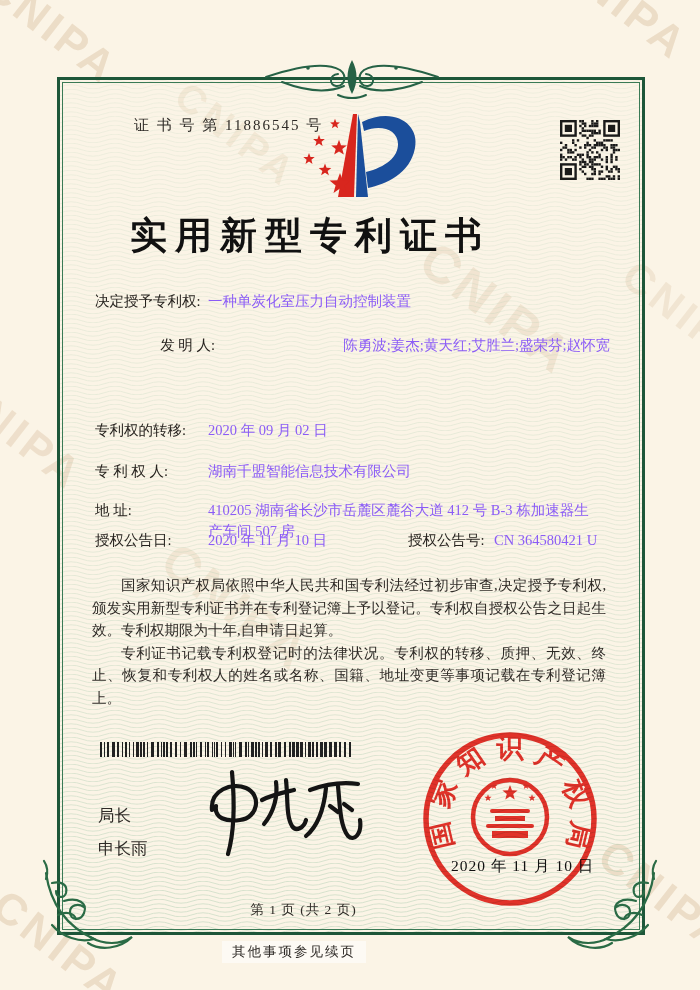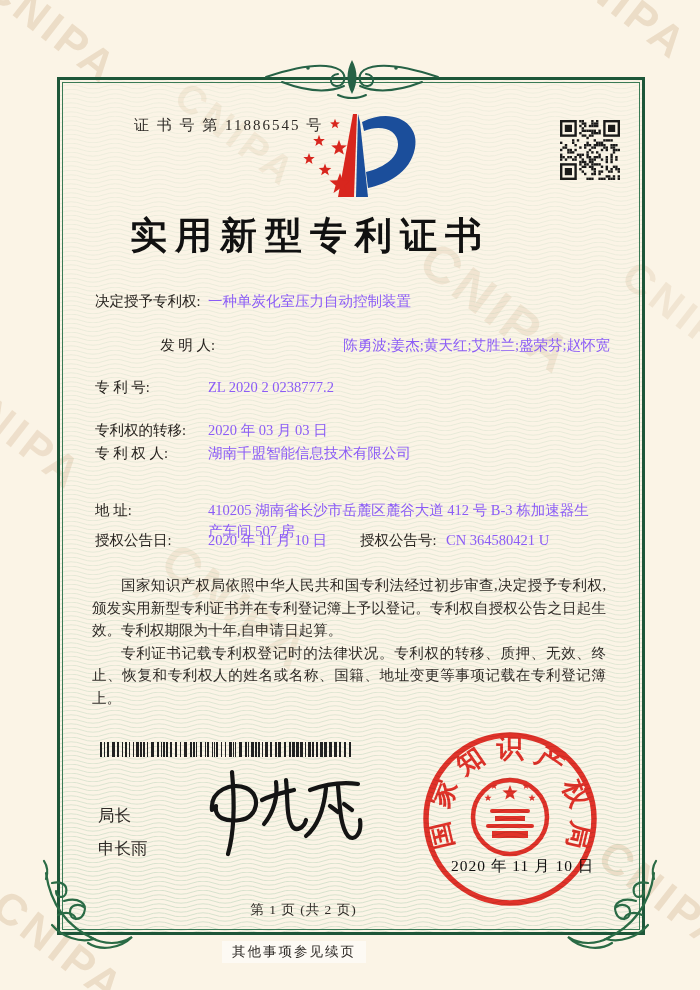--- a/index.html
+++ b/index.html
@@ -32,21 +32,21 @@
   .qr { position:absolute; left:560px; top:120px; z-index:3; }
   .title {
     position:absolute; left:0; width:620px; top:211px; text-align:center;
     font-size:37px; font-weight:bold; letter-spacing:8px; color:#111; z-index:3;
   }
   .row { position:absolute; left:95px; width:515px; font-size:14.5px; z-index:3; line-height:21px; }
   .lbl { display:inline-block; min-width:113px; vertical-align:top; color:#26221e; }
   .val { display:inline-block; width:395px; vertical-align:top; color:#8b5cf6; }
   .val.short { width:auto; }
   .pair2 { position:absolute; left:265px; top:0; }
-  .pair2 .lbl { min-width:86px; }
+  .pair2 .lbl { min-width:86px;margin-left:48px; }
   .paras { position:absolute; left:92px; top:574px; width:514px; font-size:14.5px;
     line-height:22.5px; text-align:justify; z-index:3; }
   .paras p { text-indent:2em; }
   .barcode { position:absolute; left:100px; top:742px; z-index:3; }
   .director { position:absolute; left:98px; top:789px; font-size:16.5px; line-height:33px; z-index:3;margin-top:10px; }
   .signature { position:absolute; left:198px; top:760px; z-index:3; }
   .issue-date { position:absolute; left:451px; top:856px; font-size:15.5px; letter-spacing:1px; z-index:3; color:#111; }
   .seal { position:absolute; left:420px; top:731px; z-index:4; mix-blend-mode:multiply; opacity:.93; }
   .page-num { position:absolute; left:0; width:607px; top:901px; text-align:center; font-size:13.5px; letter-spacing:1px; z-index:3; }
   .footer-note { position:absolute; left:0; width:588px; top:941px; text-align:center; z-index:3; }
@@ -323,27 +323,24 @@
     </svg>
 
   <div class="title">实用新型专利证书</div>
 
   <div class="row" style="top:291px;">
     <span class="lbl">决定授予专利权:</span><span class="val">一种单炭化室压力自动控制装置</span>
   </div>
   <div class="row" style="top:335px;text-align:right;">
     <span class="lbl">发 明 人:</span><span class="val">陈勇波;姜杰;黄天红;艾胜兰;盛荣芬;赵怀宽</span>
   </div>
-  <div class="row" style="top:377px;">
-    <span class="lbl">专 利 号:</span><span class="val">ZL 2020 2 0238777.2</span>
-  </div>
   <div class="row" style="top:420px;">
-    <span class="lbl">专利权的转移:</span><span class="val">2020 年 03 月 03 日</span>
-  </div>
-  <div class="row" style="top:443px;">
+    <span class="lbl">专利权的转移:</span><span class="val">2020 年 09 月 02 日</span>
+  </div>
+  <div class="row" style="top:461px;">
     <span class="lbl">专 利 权 人:</span><span class="val">湖南千盟智能信息技术有限公司</span>
   </div>
   <div class="row" style="top:500px;">
     <span class="lbl">地    址:</span><span class="val">410205 湖南省长沙市岳麓区麓谷大道 412 号 B-3 栋加速器生产车间 507 房</span>
   </div>
   <div class="row" style="top:530px;">
     <span class="lbl">授权公告日:</span><span class="val short">2020 年 11 月 10 日</span>
     <span class="pair2">
       <span class="lbl">授权公告号:</span><span class="val short">CN 364580421 U</span>
     </span>

